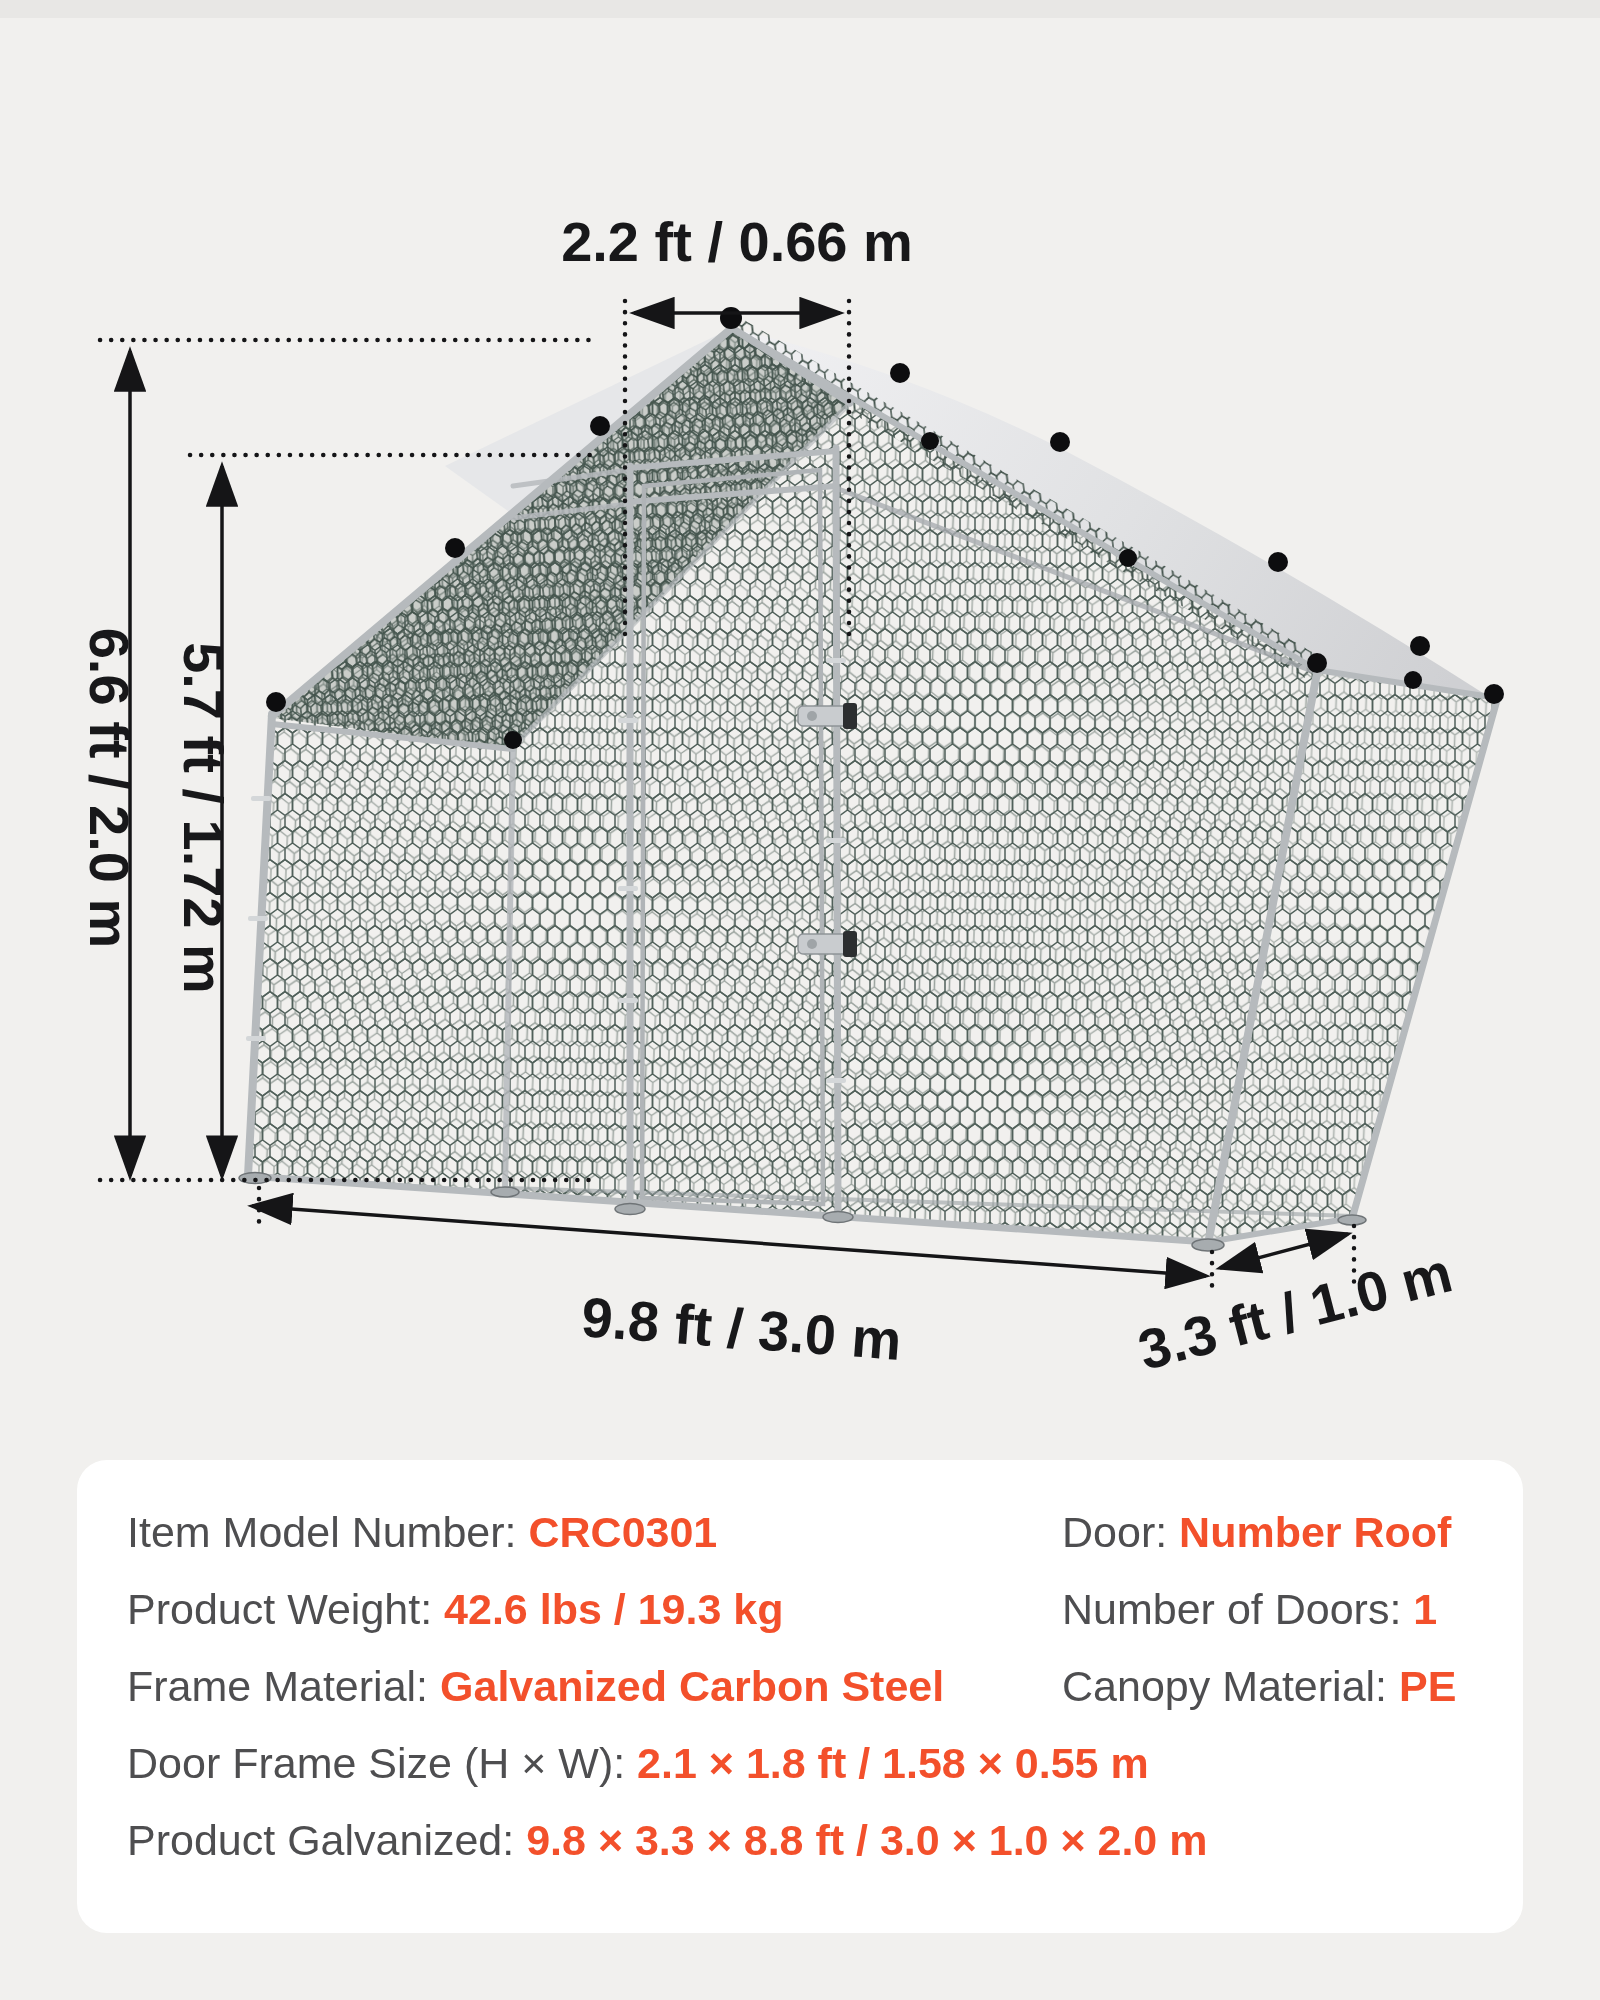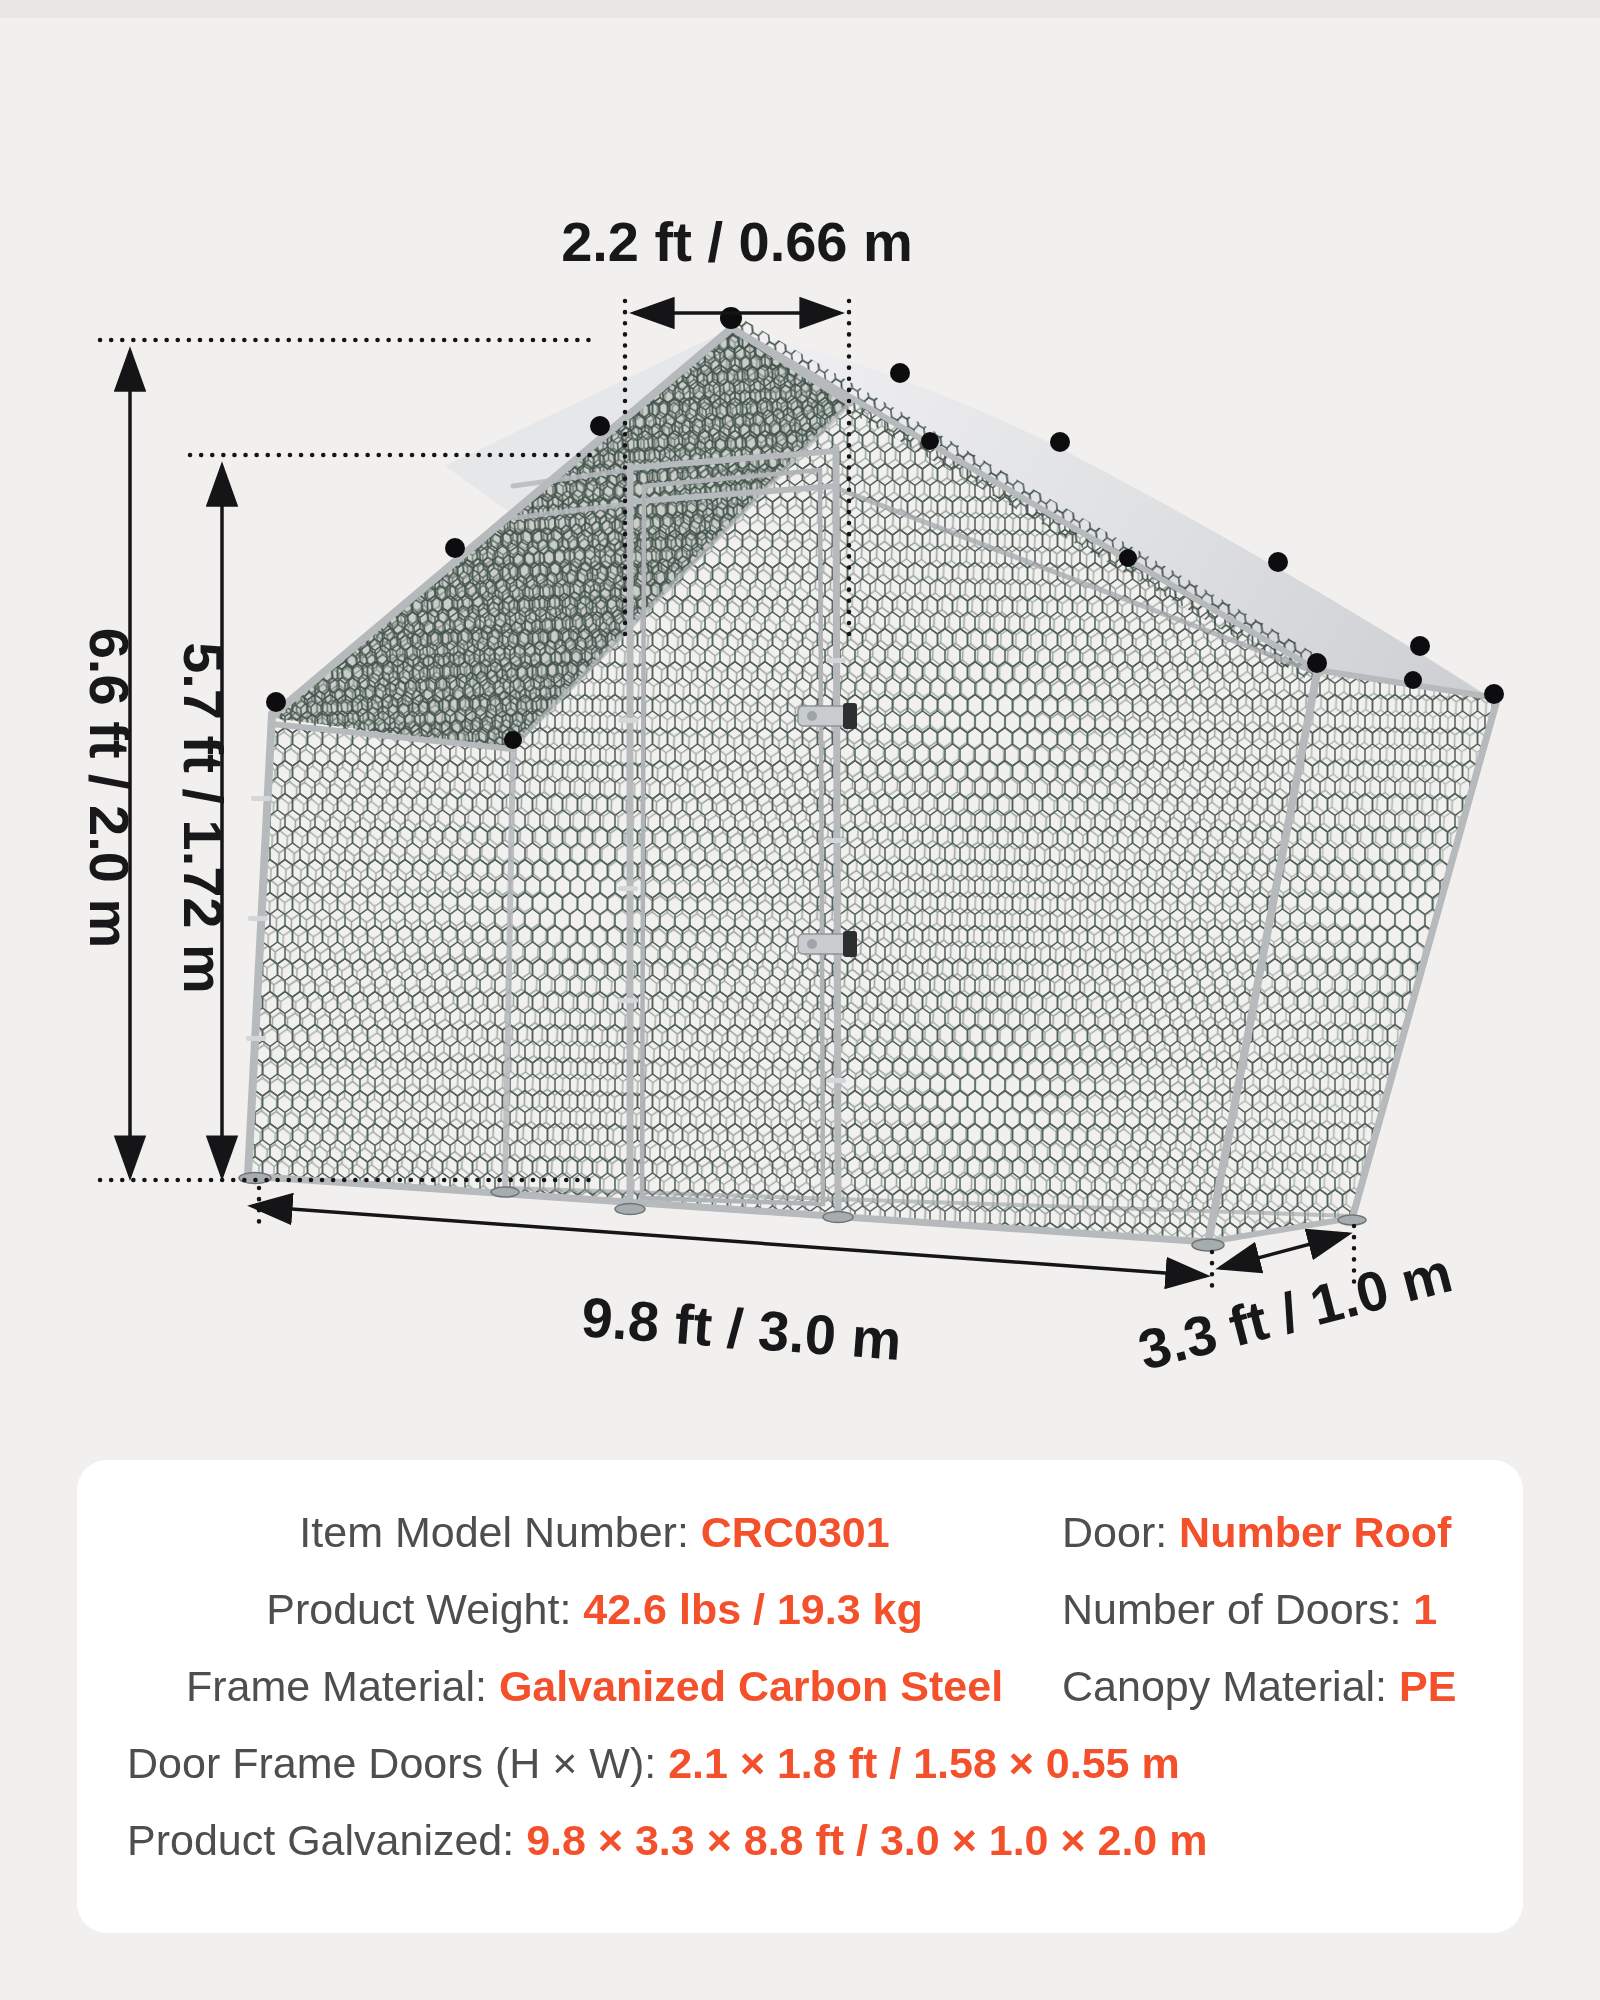--- a/index.html
+++ b/index.html
@@ -23,21 +23,21 @@
     padding:34px 30px 0 50px;
   }
   .spec-row{
     display:flex;
     align-items:center;
     height:77px;
     font-size:43px;
     line-height:1.1;
     white-space:nowrap;
   }
-  .spec-cell{margin:0;text-align:center;}
+  .spec-cell{margin:0;}
   .spec-cell.left{flex:0 0 935px;}
   .spec-label{color:#4e4e50;font-weight:400;white-space:pre-wrap;}
   .spec-value{color:#f3502b;font-weight:700;white-space:pre-wrap;}
   text{font-family:"Liberation Sans", sans-serif;}
   .dim-text{font-size:56px;font-weight:700;fill:#18181a;}
 </style>
 </head>
 <body>
 
 <div class="canvas">
@@ -228,21 +228,21 @@
     <div class="spec-row">
       <p class="spec-cell left">
         <span class="spec-label">Frame Material: </span><span class="spec-value">Galvanized Carbon Steel</span>
       </p>
       <p class="spec-cell">
         <span class="spec-label">Canopy Material: </span><span class="spec-value">PE</span>
       </p>
     </div>
     <div class="spec-row">
       <p class="spec-cell">
-        <span class="spec-label">Door Frame Doors (H × W): </span><span class="spec-value">2.1 × 1.8 ft / 1.58 × 0.55 m</span>
+        <span class="spec-label">Door Frame Size (H × W): </span><span class="spec-value">2.1 × 1.8 ft / 1.58 × 0.55 m</span>
       </p>
     </div>
     <div class="spec-row">
       <p class="spec-cell">
         <span class="spec-label">Product Galvanized: </span><span class="spec-value">9.8 × 3.3 × 8.8 ft / 3.0 × 1.0 × 2.0 m</span>
       </p>
     </div>
   </div>
 </div>
 

